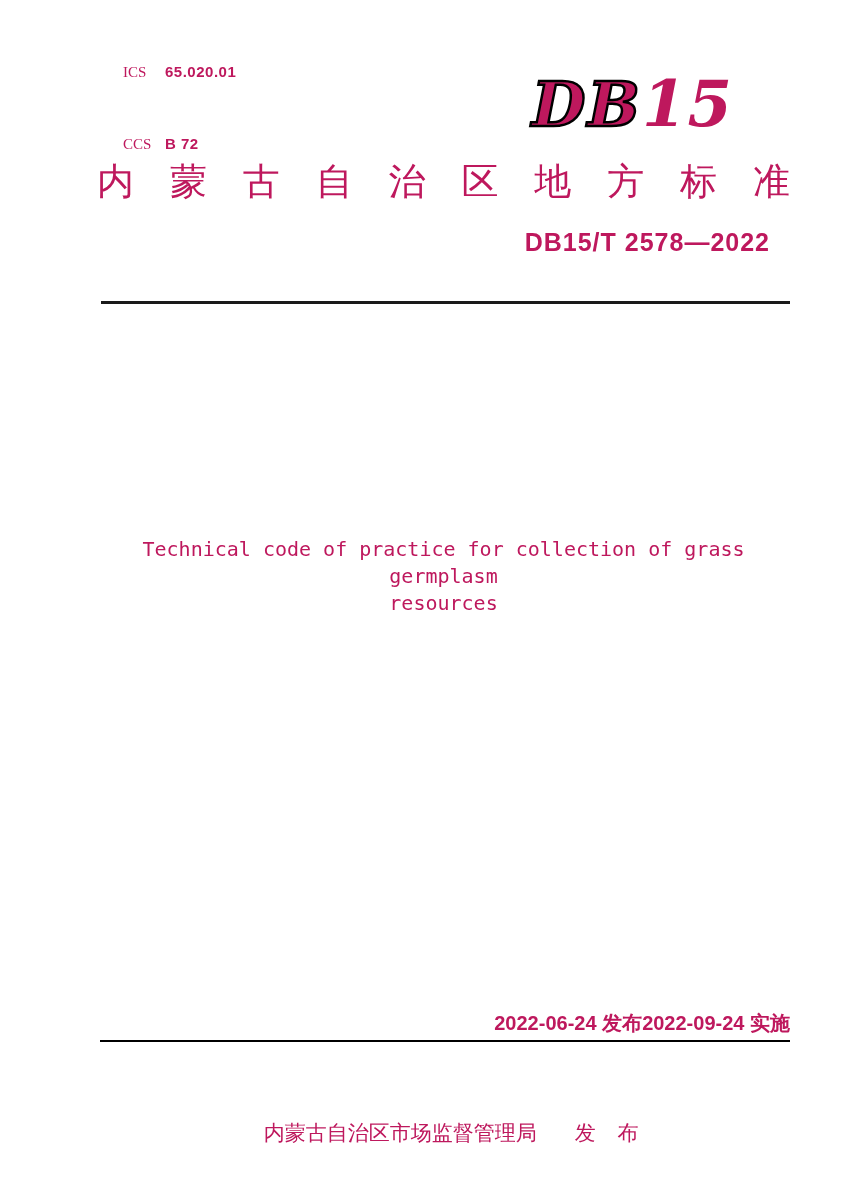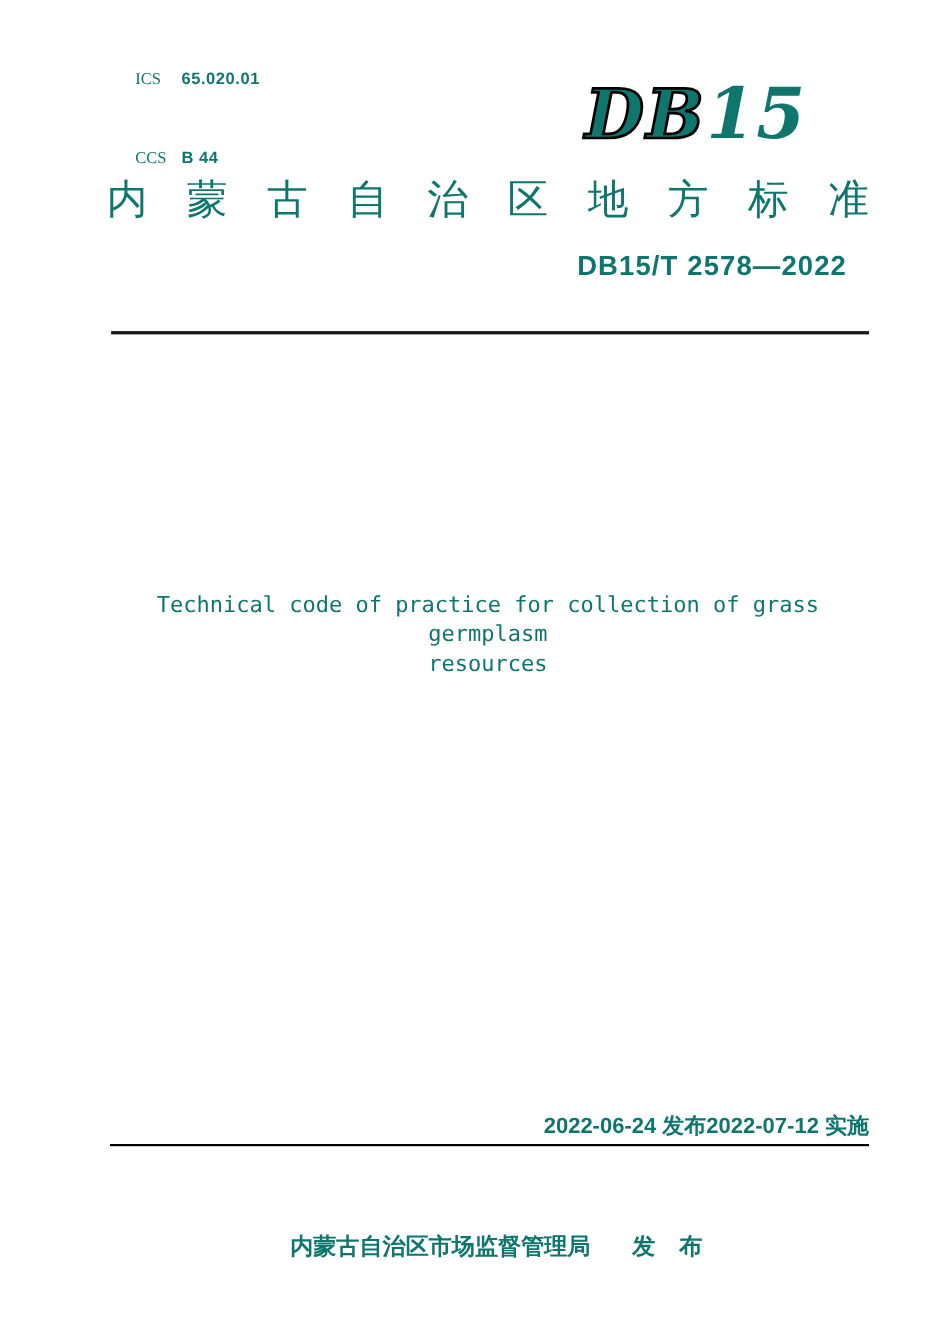--- a/index.html
+++ b/index.html
@@ -2,21 +2,21 @@
 <html><head>
 <meta charset="utf-8">
 <style>
   * { margin: 0; padding: 0; box-sizing: border-box; }
   html, body { background: #ffffff; }
   .page {
     position: relative;
     width: 850px;
     height: 1193px;
     background: #ffffff;
-    color: #0f766e;
+    color: #be185d;
     font-family: "Liberation Sans", sans-serif;
     overflow: hidden;
   }
 
   
   .ics-block {
     position: absolute;
     left: 98px;
     top: 36px;
     font-size: 15px;
@@ -132,36 +132,36 @@
     justify-content: flex-end;
     font-size: 20px;
     font-weight: 700;
     white-space: pre;
   }
 
   
   .publisher {
     top: 1095px;
     font-size: 21px;
-    font-weight: 700;
+    font-weight: 400;
     white-space: pre;
   }
   .publisher-action { margin-left: 38px; letter-spacing: 8px; }
 </style>
 </head>
 <body>
 
 <div class="page">
 
   <div class="ics-block">
     <div class="ics-row">
       <span class="ics-label">ICS</span><span class="ics-value">65.020.01</span>
     </div>
     <div class="ics-row">
-      <span class="ics-label">CCS</span><span class="ics-value">B 44</span>
+      <span class="ics-label">CCS</span><span class="ics-value">B 72</span>
     </div>
   </div>
 
   <div class="logo">
     <span class="logo-db">DB</span><span class="logo-num">15</span>
   </div>
 
   <div class="series-row">
     <span class="series-char">内</span>
     <span class="series-char">蒙</span>
@@ -180,21 +180,21 @@
   <div class="rule-top"></div>
 
 
   <div class="content-center title-en">
     <div>Technical code of practice for collection of grass germplasm</div>
     <div>resources</div>
   </div>
 
   <div class="dates-row">
     <span>2022-06-24 发布</span>
-    <span>2022-07-12 实施</span>
+    <span>2022-09-24 实施</span>
   </div>
 
   <div class="rule-bottom"></div>
 
   <div class="content-center publisher">
     <span>内蒙古自治区市场监督管理局</span><span class="publisher-action">发 布</span>
   </div>
 
 </div>
 

